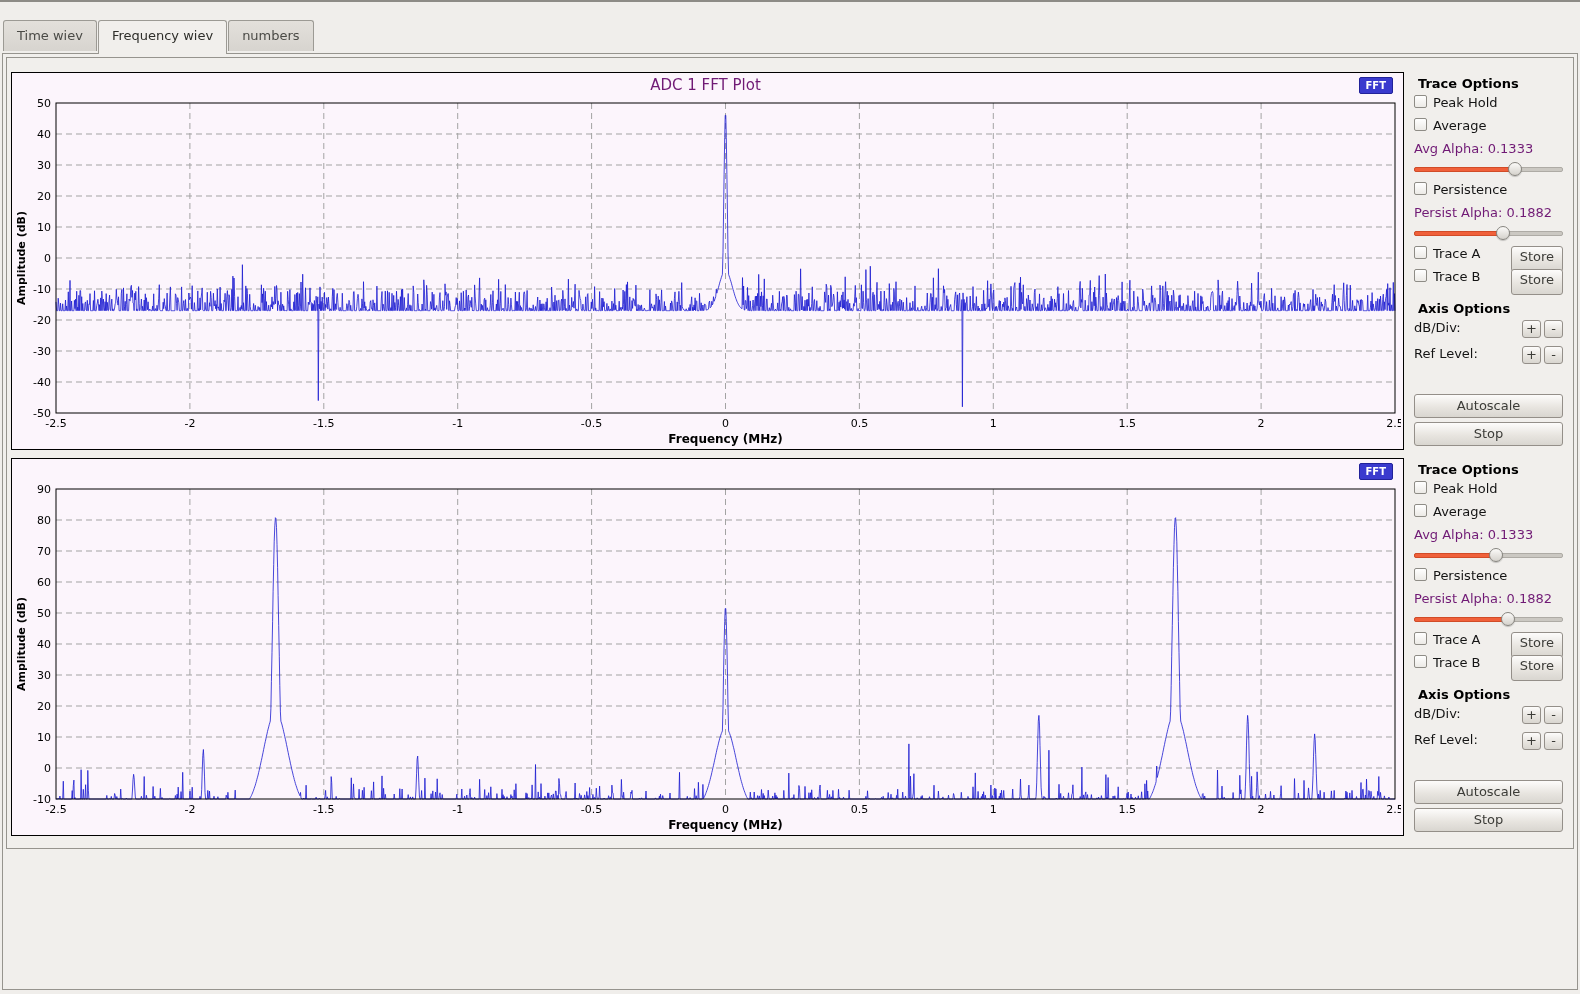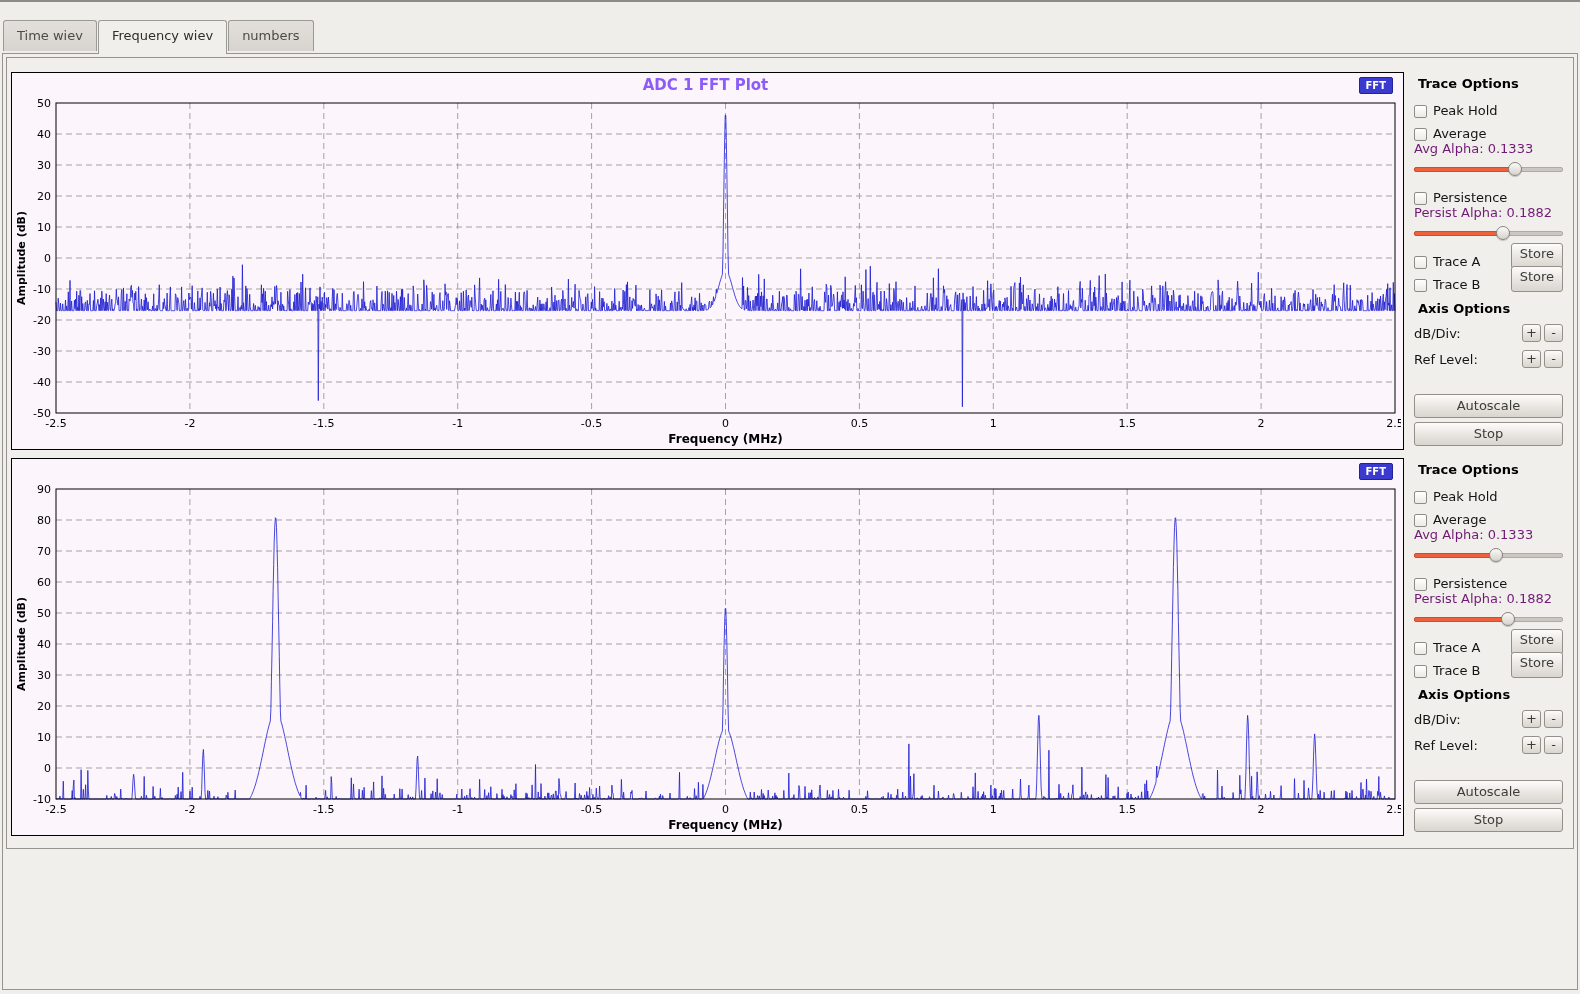--- a/index.html
+++ b/index.html
@@ -7,39 +7,39 @@
   .topline{position:absolute;top:0;left:0;right:0;height:2px;background:#8d8b86}
   .tabbar{position:absolute;top:20px;left:3px;display:flex;align-items:flex-start;z-index:2}
   .tab{height:31px;padding:7px 13px 0;background:linear-gradient(#e3e0db,#d7d4cf);border:1px solid #9c9a94;border-bottom:none;border-radius:3px 3px 0 0;font-size:13px;color:#4a4a46;margin-right:1px;cursor:default;white-space:nowrap}
   .tab.active{height:34px;background:#f1efec;position:relative;z-index:3;color:#2e2e2a}
   .page{position:absolute;top:53px;left:2px;width:1576px;height:937px;border:1px solid #96948e;background:#f1efec}
   .content{position:absolute;top:3px;left:3px;width:1568px;height:792px;border:1px solid #96948e;background:#f1efec}
   .row{display:flex;margin:0 4px;height:378px}
   .row.first{margin-top:14px}
   .row.second{margin-top:8px}
   .panel{flex:1;position:relative;border:1px solid #000;background:#fcf5fc;margin-right:2px}
-  .panel-title{position:absolute;top:3px;left:0;right:4px;text-align:center;font-weight:bold;font-size:15px;color:#8b5cf6}
+  .panel-title{position:absolute;top:3px;left:0;right:4px;text-align:center;font-weight:normal;font-size:15px;color:#701a75}
   .fft-badge{position:absolute;top:4px;right:10px;background:#3a3ace;border:1px solid #22229a;color:#fff;font-size:10px;font-weight:bold;padding:2px 6px;border-radius:2px;cursor:default}
   .plot-host{position:absolute;top:24px;left:2px;right:2px;bottom:2px}
   .sidebar{width:163px;padding:2px 6px 4px 8px;font-size:13px;color:#141414;display:flex;flex-direction:column;height:378px}
   .sb-header{font-weight:bold;font-size:13px;margin:2px 4px 4px;color:#000}
   .sb-header.axis{margin-top:9px}
-  .cb-row{display:flex;align-items:flex-end;height:23px}
+  .cb-row{display:flex;align-items:flex-start;height:23px}
   .cb{width:13px;height:13px;border:1px solid #8e8c86;background:linear-gradient(#ffffff,#eceae6);border-radius:2px;margin-right:6px;flex:none}
   .gray-label{color:#701a75;height:20px}
   .slider{position:relative;height:16px;margin:1px 0 4px}
   .slider-track{position:absolute;top:5px;left:0;right:0;height:5px;background:#cbc8c2;border:1px solid #aeaba5;border-radius:2px}
   .slider-fill{position:absolute;top:5px;left:0;height:5px;background:#f0603a;border:1px solid #d14c28;border-radius:2px;width:50%}
   .slider-thumb{position:absolute;top:0;width:14px;height:14px;border-radius:50%;background:linear-gradient(#fbfaf8,#d5d2cc);border:1px solid #87857f;left:50%;box-shadow:0 1px 1px rgba(0,0,0,.2)}
   .btn{display:inline-block;text-align:center;border:1px solid #948f89;border-radius:3px;background:linear-gradient(#fdfcfb,#e8e5e0 55%,#d9d6d0);color:#3c3c38;font-size:13px;cursor:default}
   .store-btn{margin-left:auto;padding:1px 8px;height:26px;line-height:18px}
   .pm-btn{width:19px;height:18px;line-height:15px;margin-left:3px;font-size:13px}
   .wide-btn{display:block;width:100%;height:24px;line-height:21px;margin-top:4px}
   .push{margin-top:auto}
-  .axis-row{display:flex;align-items:center;height:26px}
+  .axis-row{display:flex;height:26px}
   .spacer{flex:1}
 </style>
 </head>
 <body>
 
 <div class="topline"></div>
 
 <div class="tabbar">
   <div class="tab">Time wiev</div>
   <div class="tab active">Frequency wiev</div>

